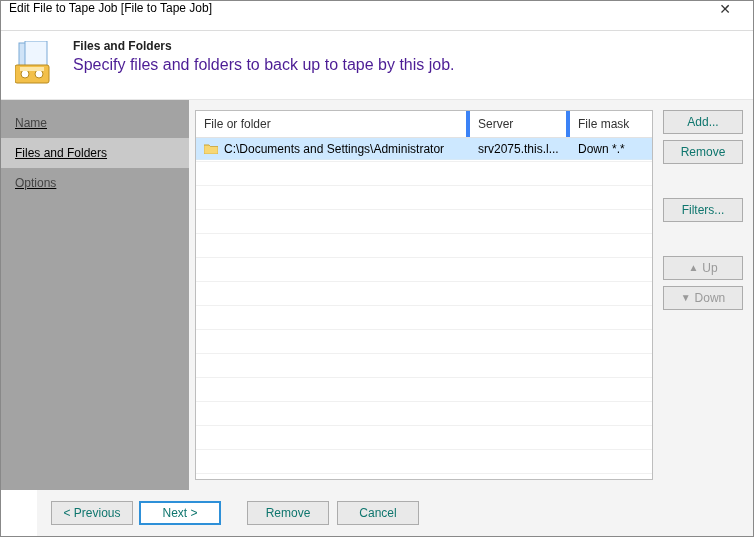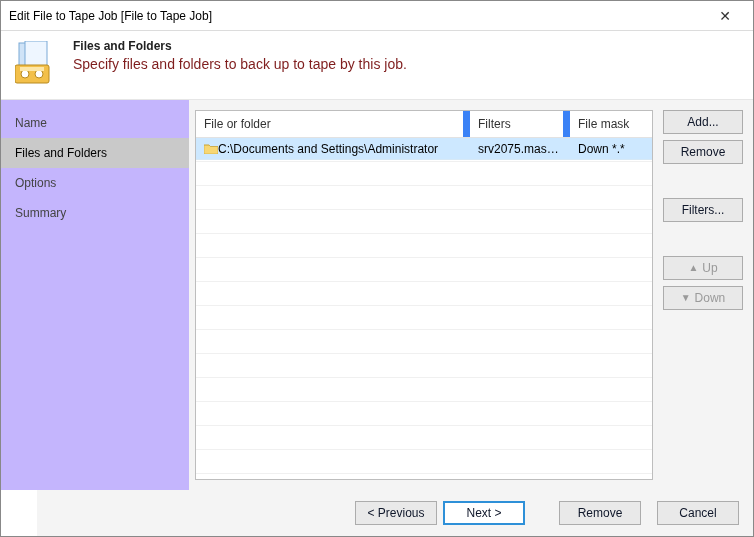--- a/index.html
+++ b/index.html
@@ -2,67 +2,67 @@
 <html><head>
 <meta charset="utf-8">
 <style>
   * { box-sizing: border-box; font-family: "Segoe UI", Tahoma, sans-serif; }
   html, body { margin: 0; padding: 0; }
   body { width: 754px; height: 537px; background: #fff; color: #000; font-size: 12px; }
 
   .window { width: 754px; height: 537px; border: 1px solid #888; position: relative; display: flex; flex-direction: column; }
 
   
-  .titlebar { height: 30px; display: flex; align-items: center; padding: 0 8px; border-bottom: 1px solid #dcdcdc; }
+  .titlebar { height: 30px; display: flex; padding: 0 8px; border-bottom: 1px solid #dcdcdc; }
   .titlebar .title { flex: 1; font-size: 12px; color: #000; }
   .titlebar .close { width: 40px; text-align: center; font-size: 14px; color: #333; cursor: pointer; }
 
   
   .header { display: flex; align-items: flex-start; padding: 8px 14px 14px 14px; gap: 14px; background: #fff; }
   .header-icon { width: 44px; height: 44px; margin-top: 2px; }
   .header-text h2 { margin: 0 0 3px 0; font-size: 12px; font-weight: 700; color: #222; }
-  .header-text p  { margin: 0; font-size: 14px; color: #7f1d1d; }
+  .header-text p  { margin: 0; font-size: 16px; color: #4c1d95; }
 
   
   .body { flex: 1; display: flex; background: #f4f4f4; border-top: 1px solid #e6e6e6; }
 
   
-  .sidebar { width: 188px; background: #c4b5fd; padding-top: 8px; }
+  .sidebar { width: 188px; background: #a3a3a3; padding-top: 8px; text-decoration: underline; }
   .nav-item { padding: 8px 14px; font-size: 12px; color: #444; cursor: pointer; }
   .nav-item.selected { background: #c9c9c9; color: #000; }
 
   
   .main { flex: 1; padding: 10px 10px 0 6px; display: flex; gap: 10px; }
   .table-wrap { flex: 1; background: #fff; border: 1px solid #bdbdbd; display: flex; flex-direction: column; height: 370px; }
   .thead { display: flex; border-bottom: 1px solid #e2e2e2; background: #fff; }
-  .th { padding: 6px 8px; font-size: 12px; color: #333; border-right: 7px solid #3b82f6; }
+  .th { padding: 6px 8px; font-size: 12px; color: #333; border-right: 4px solid #3b82f6; }
   .col-path { flex: 1 1 auto; min-width: 0; }
   .col-server { width: 100px; }
   .col-mask { width: 82px; border-right: none; }
 
   .tbody { flex: 1; overflow: hidden;
            background: repeating-linear-gradient(#fff 0 22px, #fff 22px 23px, #f0f0f0 23px 24px); }
   .trow { display: flex; height: 22px; align-items: center; background: #cde8ff; border-bottom: 1px solid #d7e9f6; }
   .td { padding: 0 8px; font-size: 12px; white-space: nowrap; overflow: hidden; text-overflow: ellipsis; }
-  .trow .col-path { display: flex; align-items: center; }
+  .trow .col-path { display: flex; align-items: center; gap: 6px; }
   .folder-icon { width: 14px; height: 11px; flex: 0 0 14px; }
 
   
   .btn-col { width: 80px; display: flex; flex-direction: column; gap: 6px; }
   .btn, .wiz-btn {
     height: 24px; border: 1px solid #acacac; background: #e9e9e9;
-    font-size: 12px; color: #0f172a; display: inline-flex; align-items: center; justify-content: center;
+    font-size: 12px; color: #0f766e; display: inline-flex; align-items: center; justify-content: center;
     cursor: pointer; padding: 0 6px; gap: 4px;
   }
   .btn.disabled, .wiz-btn.disabled { color: #9a9a9a; cursor: default; }
   .spacer-md { height: 22px; }
   .arrow { font-size: 10px; line-height: 1; }
 
   
-  .footer { height: 46px; display: flex; align-items: center; justify-content: flex-end; gap: 16px; padding: 0 14px; background: #f4f4f4; margin-left: 36px;}
+  .footer { height: 46px; display: flex; align-items: center; justify-content: flex-start; gap: 8px; padding: 0 14px; background: #f4f4f4; margin-left: 36px;}
   .wiz-btn { width: 82px; background: #e9e9e9; }
   .wiz-btn.primary { background: #fff; border: 2px solid #2e90d8; }
   .prev-next { display: flex; gap: 6px; margin-right: 18px; }
 </style>
 </head>
 <body>
 
 <div class="window">
 
   <div class="titlebar">
@@ -88,43 +88,42 @@
       <p>Specify files and folders to back up to tape by this job.</p>
     </div>
   </div>
 
   <div class="body">
 
     <div class="sidebar">
       <div class="nav-item">Name</div>
       <div class="nav-item selected">Files and Folders</div>
       <div class="nav-item">Options</div>
-      <div class="nav-item">Summary</div>
     </div>
 
     <div class="main">
 
       <div class="table-wrap">
         <div class="thead">
           <div class="th col-path">File or folder</div>
-          <div class="th col-server">Filters</div>
+          <div class="th col-server">Server</div>
           <div class="th col-mask">File mask</div>
         </div>
         <div class="tbody">
           <div class="trow">
             <div class="td col-path">
               <span class="folder-icon">
                 <svg viewBox="0 0 14 11" width="14" height="11">
                   <path d="M0 2 h5 l1.5 1.5 H14 V11 H0 Z" fill="#f7d774" stroke="#caa43a" stroke-width="0.6"></path>
                   <path d="M0 2 h5 l1.5 1.5 H14" fill="none" stroke="#caa43a" stroke-width="0.6"></path>
                 </svg>
               </span>
               <span>C:\Documents and Settings\Administrator</span>
             </div>
-            <div class="td col-server">srv2075.mask.l...</div>
+            <div class="td col-server">srv2075.this.l...</div>
             <div class="td col-mask">Down *.*</div>
           </div>
         </div>
       </div>
 
       <div class="btn-col">
         <div class="btn">Add...</div>
         <div class="btn">Remove</div>
         <div class="spacer-md"></div>
         <div class="btn">Filters...</div>

